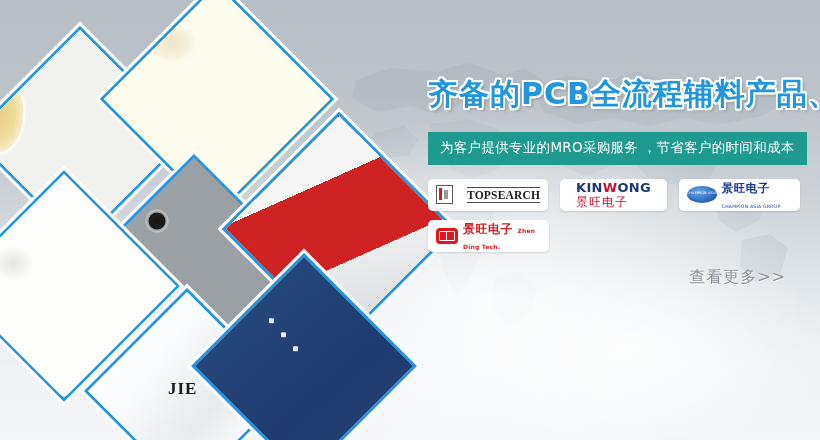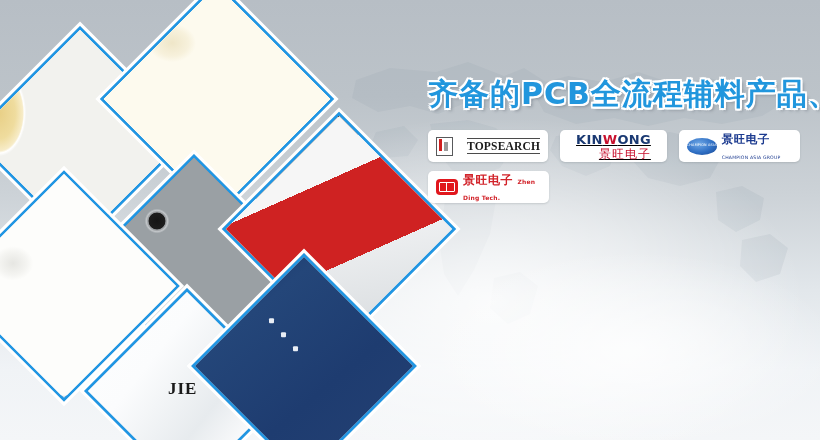--- a/index.html
+++ b/index.html
@@ -150,21 +150,21 @@
   }
   .ts-mark::after{
     content:"";position:absolute;left:7px;top:4px;width:4px;height:9px;background:#9a9a9a;
   }
   .ts-txt{
     font-family:"Liberation Serif","DejaVu Serif",serif;font-weight:700;
     font-size:11.5px;color:#1b1b1b;letter-spacing:.2px;
     border-top:1.4px solid #4b4b4b;border-bottom:1.4px solid #4b4b4b;padding:1px 0;
   }
   
-  .kw{text-align:right;line-height:1;text-decoration:underline;}
+  .kw{text-align:left;line-height:1;}
   .kw-en{font-weight:700;font-size:13px;color:#1b3a73;letter-spacing:.3px;
     font-family:"DejaVu Sans","Liberation Sans",sans-serif;}
   .kw-en i{font-style:normal;color:#c8102e;}
   .kw-cn{font-size:12px;color:#c8102e;margin-top:2px;letter-spacing:1px;
     font-family:"DejaVu Sans",sans-serif;}
   
   .ca{display:flex;align-items:center;gap:5px;}
   .ca-globe{
     width:30px;height:17px;border-radius:50%;flex:none;
     background:radial-gradient(ellipse at 40% 35%,#6fa8e6 0%,#2f6fc4 55%,#17448f 100%);
@@ -256,20 +256,21 @@
           <span class="dot"></span>
           <span class="dot"></span>
       </div>
     </div>
   </div>
 
   <div class="content">
 
     <div class="headline">齐备的PCB全流程辅料产品、</div>
 
+    <div class="subbar">为客户提供专业的MRO采购服务 ，节省客户的时间和成本</div>
 
     <div class="logos">
 
       <div class="logorow">
 
         <div class="logocard lc-topsearch">
           <div class="ts">
             <span class="ts-mark"></span>
             <span class="ts-txt">TOPSEARCH</span>
           </div>
@@ -299,16 +300,19 @@
           <div class="zd">
             <span class="zd-mark"></span>
             <span class="zd-txt">
               <span class="zd-cn">景旺电子</span>
               <span class="zd-en">Zhen Ding Tech.</span>
             </span>
           </div>
         </div>
       </div>
 
+      <div class="morerow">
+        <span class="more">查看更多&gt;&gt;</span>
+      </div>
 
     </div>
   </div>
 </div>
 
 </body></html>

